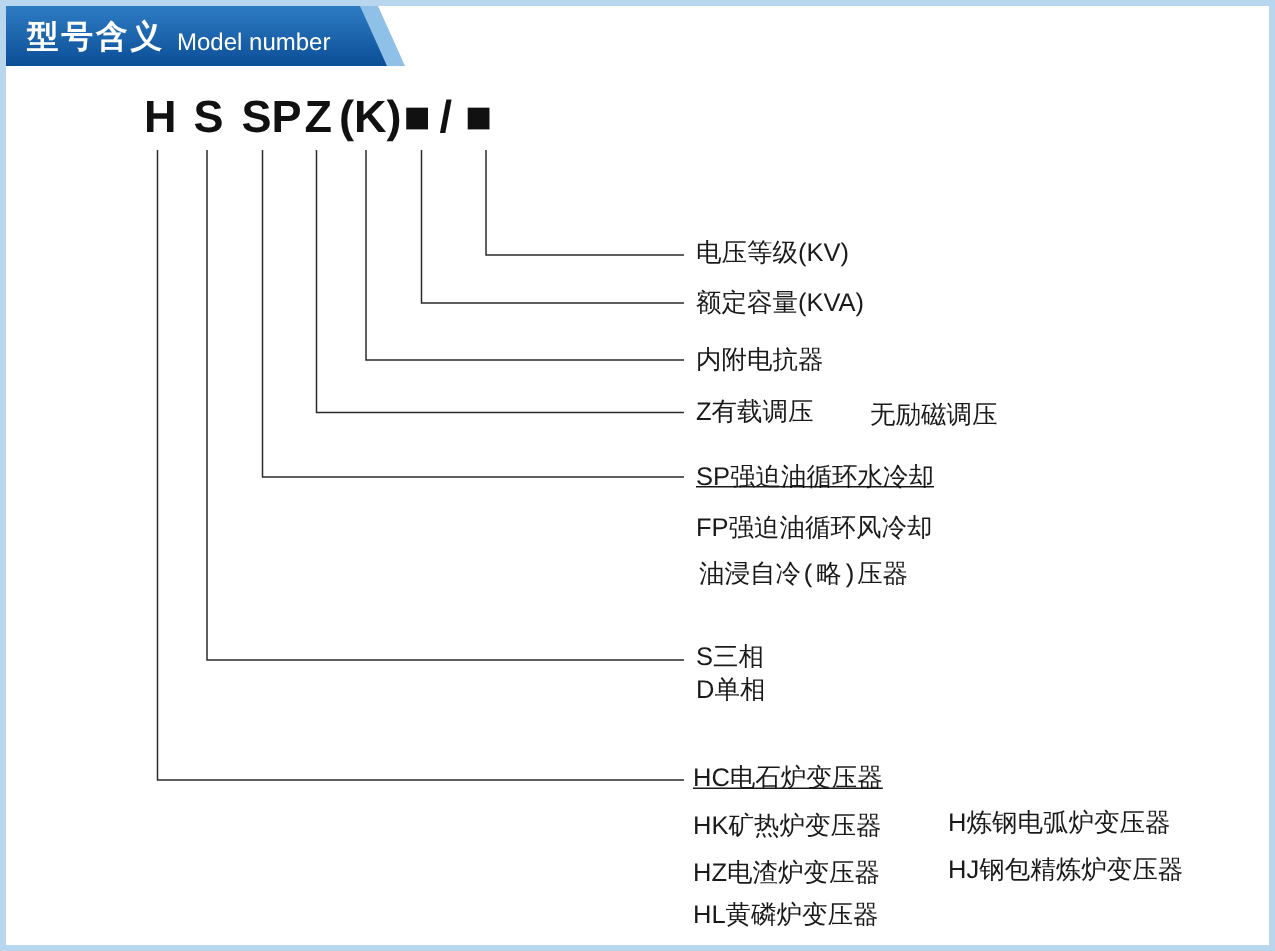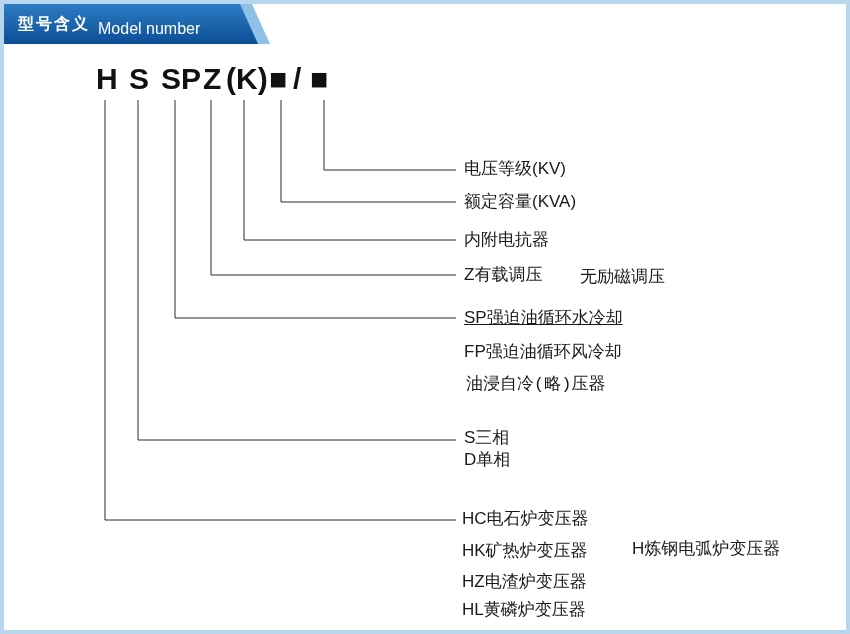--- a/index.html
+++ b/index.html
@@ -27,21 +27,21 @@
     position: absolute;
     left: 0; top: 0;
     width: 254px; height: 40px;
     background: linear-gradient(180deg, #2e7cc4 0%, #0b4e96 100%);
     clip-path: polygon(0 0, calc(100% - 18px) 0, 100% 100%, 0 100%);
     display: flex;
     align-items: center;
   }
   .banner .title {
     color: #ffffff;
-    font-size: 16px;
+    font-size: 21px;
     font-weight: bold;
     margin-left: 14px;
     letter-spacing: 2px;
     white-space: nowrap;
   }
   .banner .subtitle {
     color: #ffffff;
     font-size: 16px;
     margin-left: 8px;
     margin-top: 10px;
@@ -91,21 +91,21 @@
   .lbl-capacity  { left: 460px; top: 187px; }
   .lbl-reactor   { left: 460px; top: 225px; }
   .lbl-tap-z     { left: 460px; top: 260px; }
   .lbl-tap-none  { left: 576px; top: 262px; }
   .lbl-sp        { left: 460px; top: 303px; text-decoration: underline; }
   .lbl-fp        { left: 460px; top: 337px; }
   .lbl-oil       { left: 462px; top: 370px; font-family: Liberation Mono, monospace; }
   .lbl-phase-s   { left: 460px; top: 423px; }
   .lbl-phase-d   { left: 460px; top: 445px; }
 
-  .lbl-hc { left: 458px; top: 504px; }
+  .lbl-hc { left: 458px; top: 504px; text-decoration: underline; }
   .lbl-ht { left: 632px; top: 502px; }
   .lbl-hk { left: 458px; top: 536px; }
   .lbl-h  { left: 628px; top: 534px; }
   .lbl-hz { left: 458px; top: 567px; }
   .lbl-hj { left: 628px; top: 565px; }
   .lbl-hl { left: 458px; top: 595px; }
   .lbl-hg { left: 632px; top: 594px; font-size: 18px; }
 </style>
 </head>
 <body>
@@ -147,15 +147,16 @@
   <div class="label lbl-sp">SP强迫油循环水冷却</div>
   <div class="label lbl-fp">FP强迫油循环风冷却</div>
   <div class="label lbl-oil">油浸自冷(略)压器</div>
   <div class="label lbl-phase-s">S三相</div>
   <div class="label lbl-phase-d">D单相</div>
 
   <div class="label lbl-hc">HC电石炉变压器</div>
   <div class="label lbl-hk">HK矿热炉变压器</div>
   <div class="label lbl-h">H炼钢电弧炉变压器</div>
   <div class="label lbl-hz">HZ电渣炉变压器</div>
+  <div class="label lbl-hj">HJ钢包精炼炉变压器</div>
   <div class="label lbl-hl">HL黄磷炉变压器</div>
 
 </div>
 
 </body></html>

